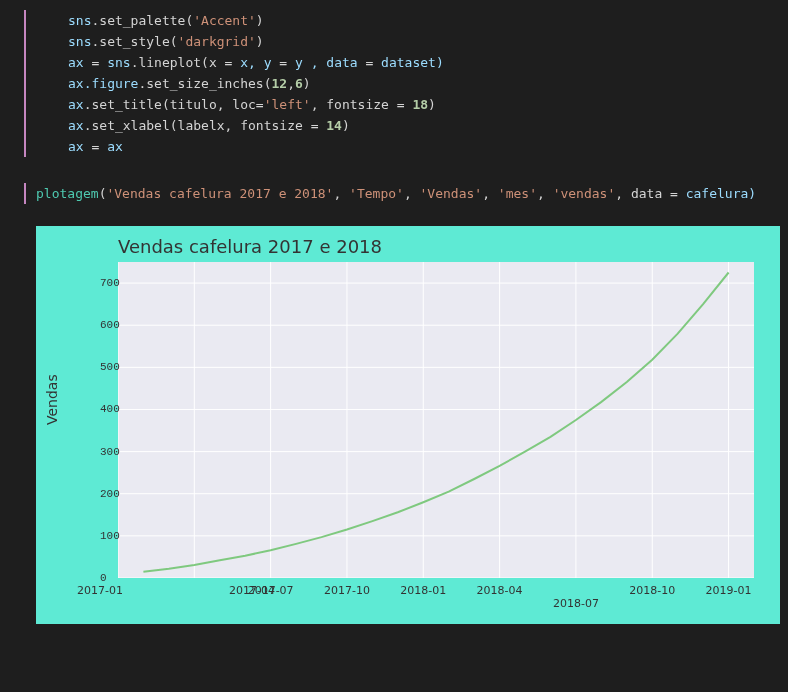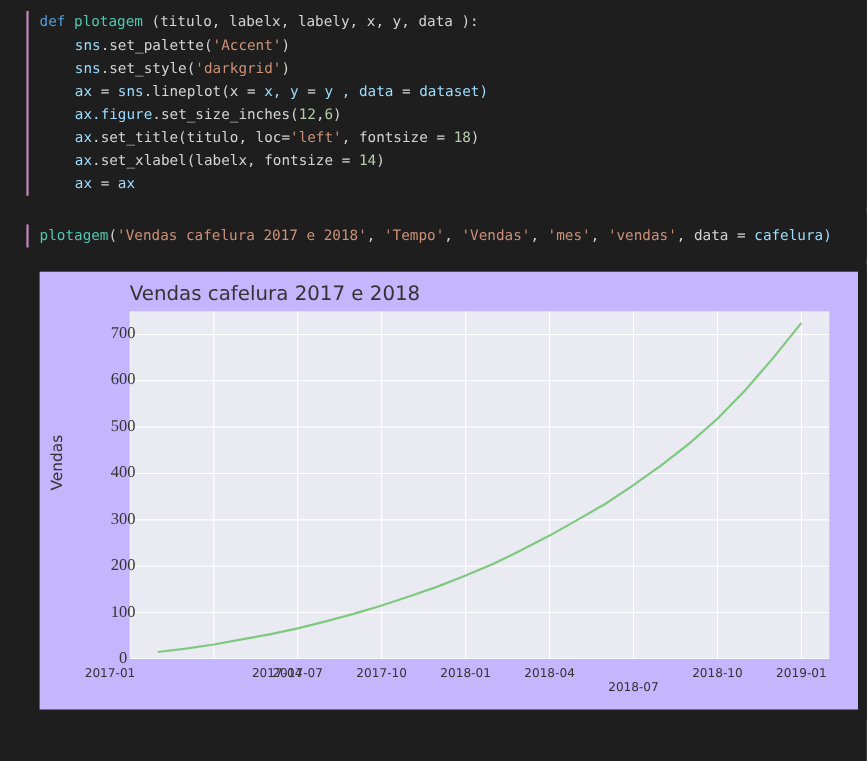--- a/index.html
+++ b/index.html
@@ -31,30 +31,30 @@
     white-space: pre;
   }
   .indent { padding-left: 32px; }
 
   
   .kw   { color: #569cd6; }        
   .fn   { color: #4ec9b0; }        
   .name { color: #9cdcfe; }        
   .pun  { color: #d4d4d4; }
   .str  { color: #ce9178; }
-  .num  { color: #b5cea8; }
+  .num  { color: #b5cea8; font-weight: bold; }
   .op   { color: #d4d4d4; }
 
   
   .output {
     background: #1e1e1e;
     padding: 6px 18px 10px 36px;
   }
   .chart-wrap {
-    background: #c4b5fd;
+    background: #5eead4;
     width: 744px;
     height: 398px;
     position: relative;
   }
   .chart-title {
     position: absolute;
     left: 82px;
     top: 10px;
     font-family: "DejaVu Sans", Arial, sans-serif;
     font-size: 18px;
@@ -78,43 +78,42 @@
   .xlabel { left: 0; right: 0; bottom: 4px; text-align: center; }
   .ylabel {
     left: 16px;
     top: 50%;
     transform: translateY(-50%) rotate(-90deg);
     transform-origin: left center;
   }
   .ytick {
     position: absolute;
     right: 656px;
-    font-family: Liberation Serif, serif;
-    font-size: 15px;
+    font-family: Liberation Mono, monospace;
+    font-size: 11px;
     color: #333;
     transform: translateY(-50%);
-    text-align: center;
+    text-align: left;
     width: 24px;
   }
   .xtick {
     position: absolute;
     top: 358px;
     font-family: "DejaVu Sans", Arial, sans-serif;
     font-size: 11px;
     color: #333;
     transform: translateX(-50%);
     white-space: nowrap;
   }
   .line-path { fill: none; stroke: #7fc97f; stroke-width: 2; }
 </style>
 </head>
 <body>
 
 <div class="cell">
-  <div class="code-line"><span class="kw">def</span><span> </span><span class="fn">plotagem</span><span class="pun"> (titulo, labelx, labely, x, y, data ):</span></div>
   <div class="code-line indent"><span class="name">sns</span><span class="pun">.set_palette(</span><span class="str">'Accent'</span><span class="pun">)</span></div>
   <div class="code-line indent"><span class="name">sns</span><span class="pun">.set_style(</span><span class="str">'darkgrid'</span><span class="pun">)</span></div>
   <div class="code-line indent"><span class="name">ax </span><span class="op">=</span><span class="name"> sns</span><span class="pun">.lineplot(x </span><span class="op">=</span><span class="name"> x, y </span><span class="op">=</span><span class="name"> y , data </span><span class="op">=</span><span class="name"> dataset)</span></div>
   <div class="code-line indent"><span class="name">ax.figure</span><span class="pun">.set_size_inches(</span><span class="num">12</span><span class="pun">,</span><span class="num">6</span><span class="pun">)</span></div>
   <div class="code-line indent"><span class="name">ax</span><span class="pun">.set_title(titulo, loc</span><span class="op">=</span><span class="str">'left'</span><span class="pun">, fontsize </span><span class="op">=</span><span class="num"> 18</span><span class="pun">)</span></div>
   <div class="code-line indent"><span class="name">ax</span><span class="pun">.set_xlabel(labelx, fontsize </span><span class="op">=</span><span class="num"> 14</span><span class="pun">)</span></div>
   <div class="code-line indent"><span class="name">ax </span><span class="op">=</span><span class="name"> ax</span></div>
 </div>
 
 <div class="cell cell2">

